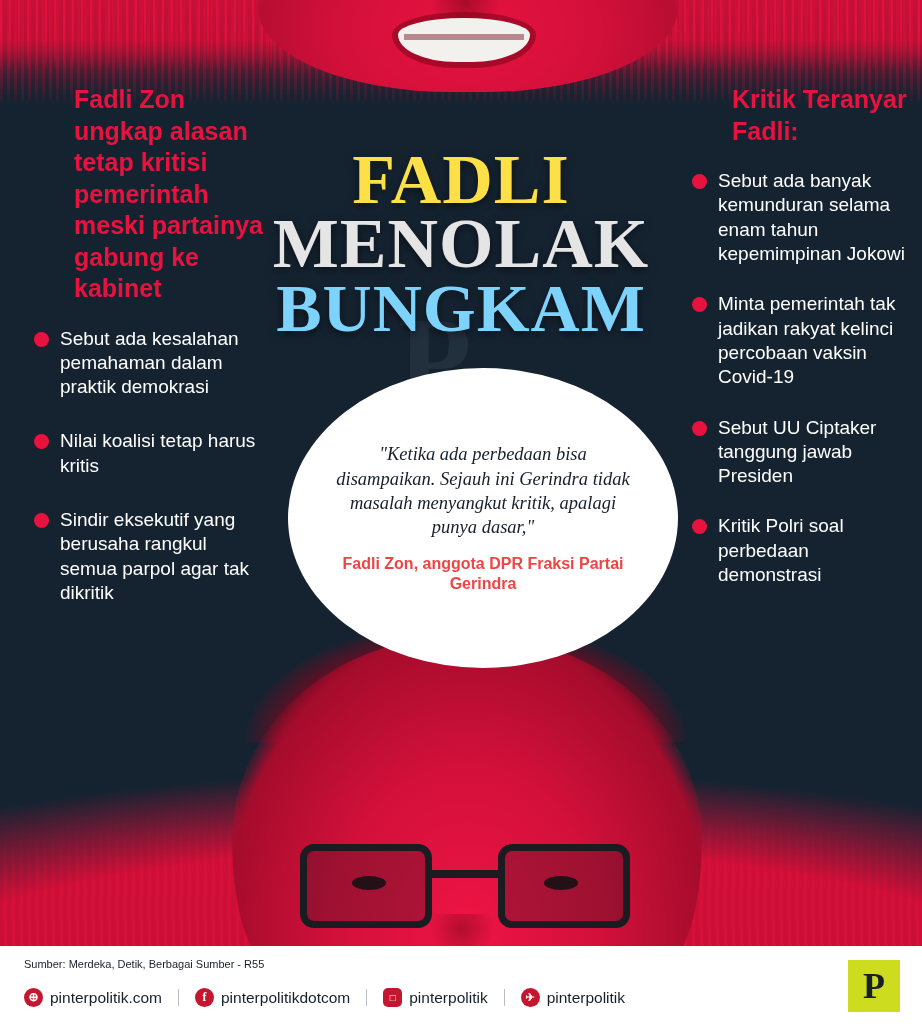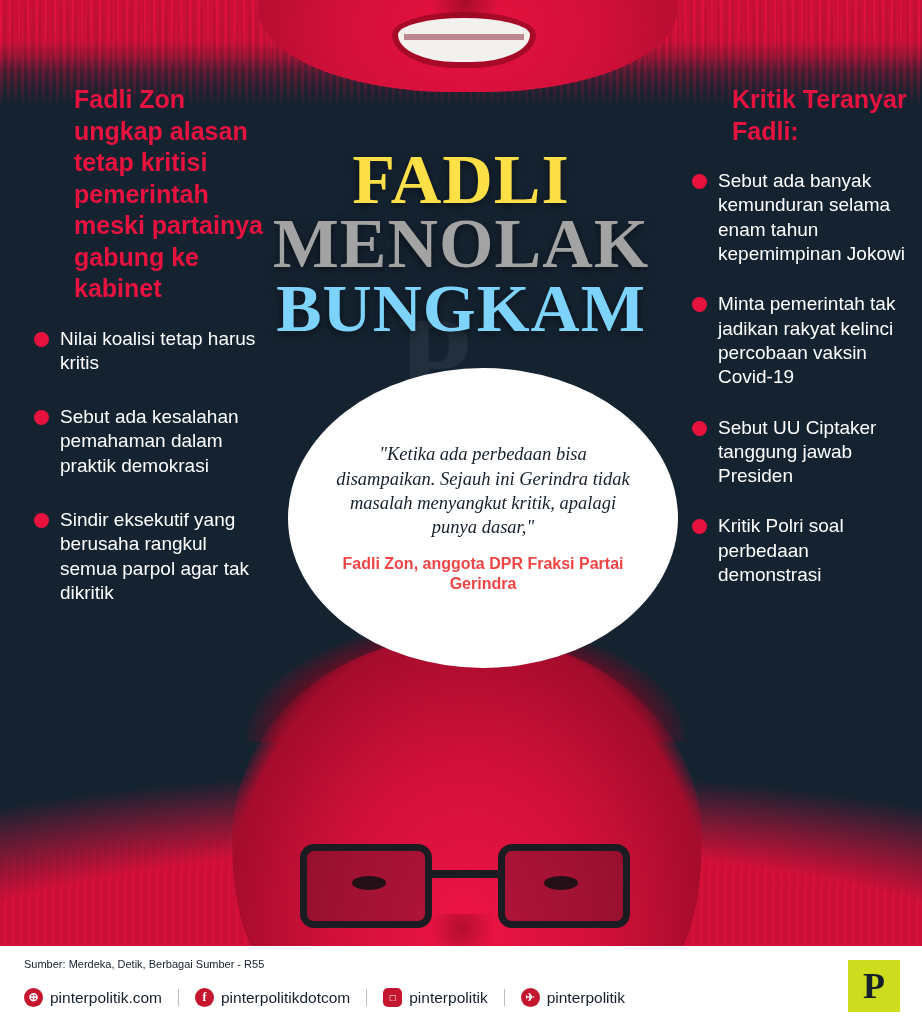--- a/index.html
+++ b/index.html
@@ -98,21 +98,21 @@
   #headline {
     position: absolute; left: 0; top: 148px; width: 922px; text-align: center;
     z-index: 6; pointer-events: none;
   }
   #headline .l {
     font-family: "Liberation Serif", serif;
     font-weight: 700; letter-spacing: 1px; line-height: .92;
     text-shadow: 0 3px 10px rgba(0,0,0,.55);
   }
   #headline .l1 { font-size: 70px; color: #fde047; }
-  #headline .l2 { font-size: 70px; color: #a3a3a3; }
+  #headline .l2 { font-size: 70px; color: #e5e5e5; }
   #headline .l3 { font-size: 68px; color: #7dd3fc; }
 
   
   #quote {
     position: absolute; left: 288px; top: 368px; width: 390px; height: 300px;
     background: #ffffff; border-radius: 50%;
     display: flex; flex-direction: column; align-items: center; justify-content: center;
     padding: 30px 46px; z-index: 7;
   }
   #quote .qtext {
@@ -207,25 +207,25 @@
   <div id="headline">
     <div class="l l1">FADLI</div>
     <div class="l l2">MENOLAK</div>
     <div class="l l3">BUNGKAM</div>
   </div>
 
   <div class="col" id="col-left">
     <div class="col-title">Fadli Zon ungkap alasan tetap kritisi pemerintah meski partainya gabung ke kabinet</div>
     <div class="bullet">
       <span class="dot"></span>
+      <span>Sebut ada kesalahan pemahaman dalam praktik demokrasi</span>
+    </div>
+    <div class="bullet">
+      <span class="dot"></span>
       <span>Nilai koalisi tetap harus kritis</span>
-    </div>
-    <div class="bullet">
-      <span class="dot"></span>
-      <span>Sebut ada kesalahan pemahaman dalam praktik demokrasi</span>
     </div>
     <div class="bullet">
       <span class="dot"></span>
       <span>Sindir eksekutif yang berusaha rangkul semua parpol agar tak dikritik</span>
     </div>
   </div>
 
   <div class="col" id="col-right">
     <div class="col-title">Kritik Teranyar Fadli:</div>
     <div class="bullet">

